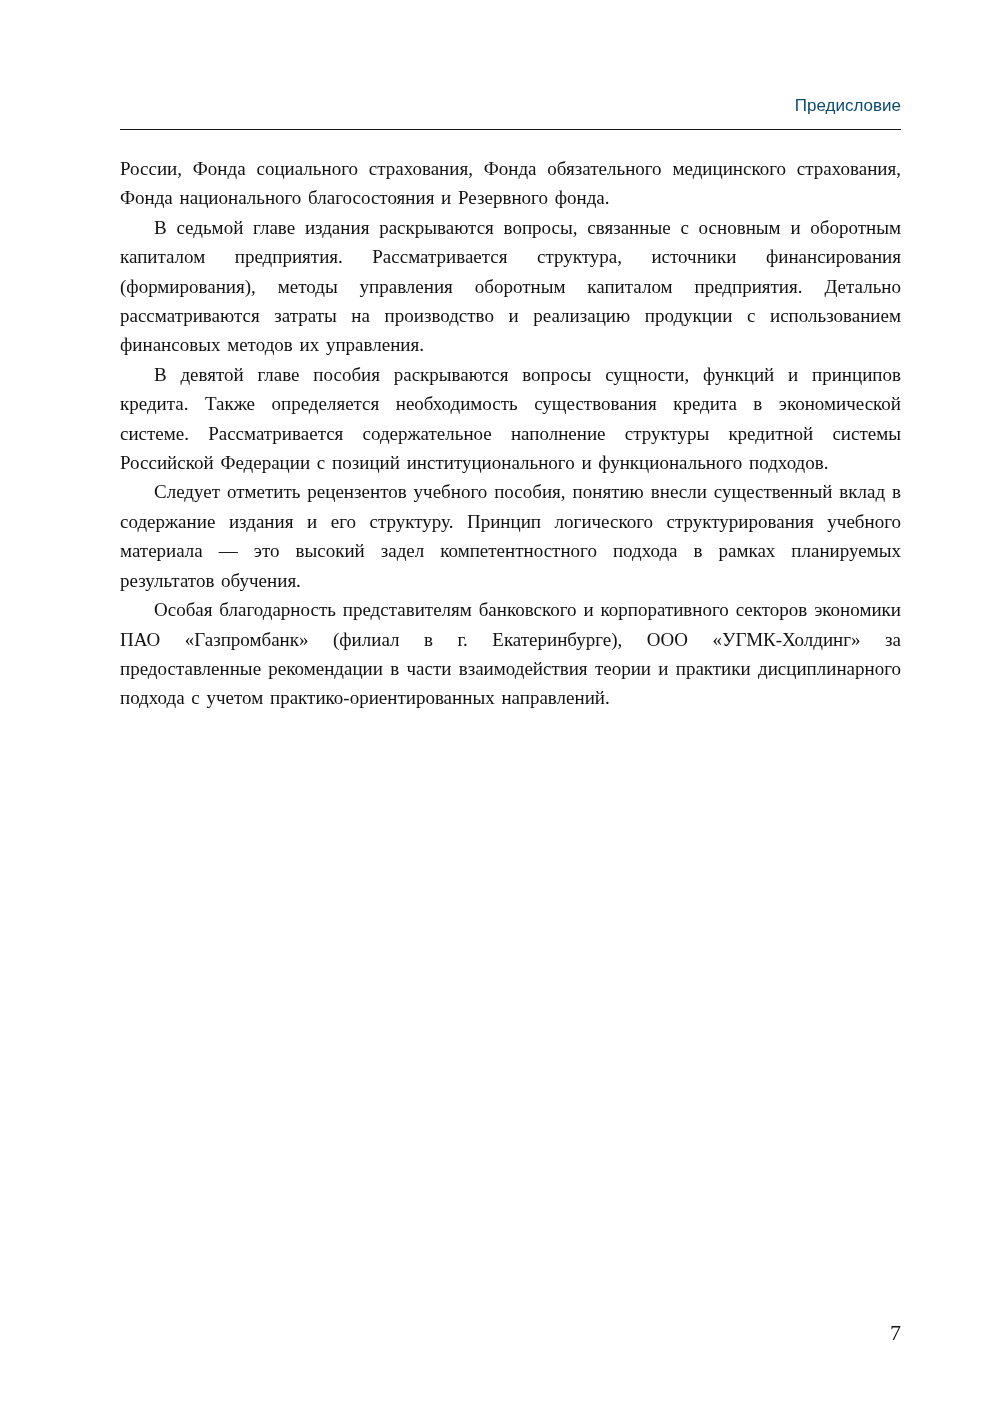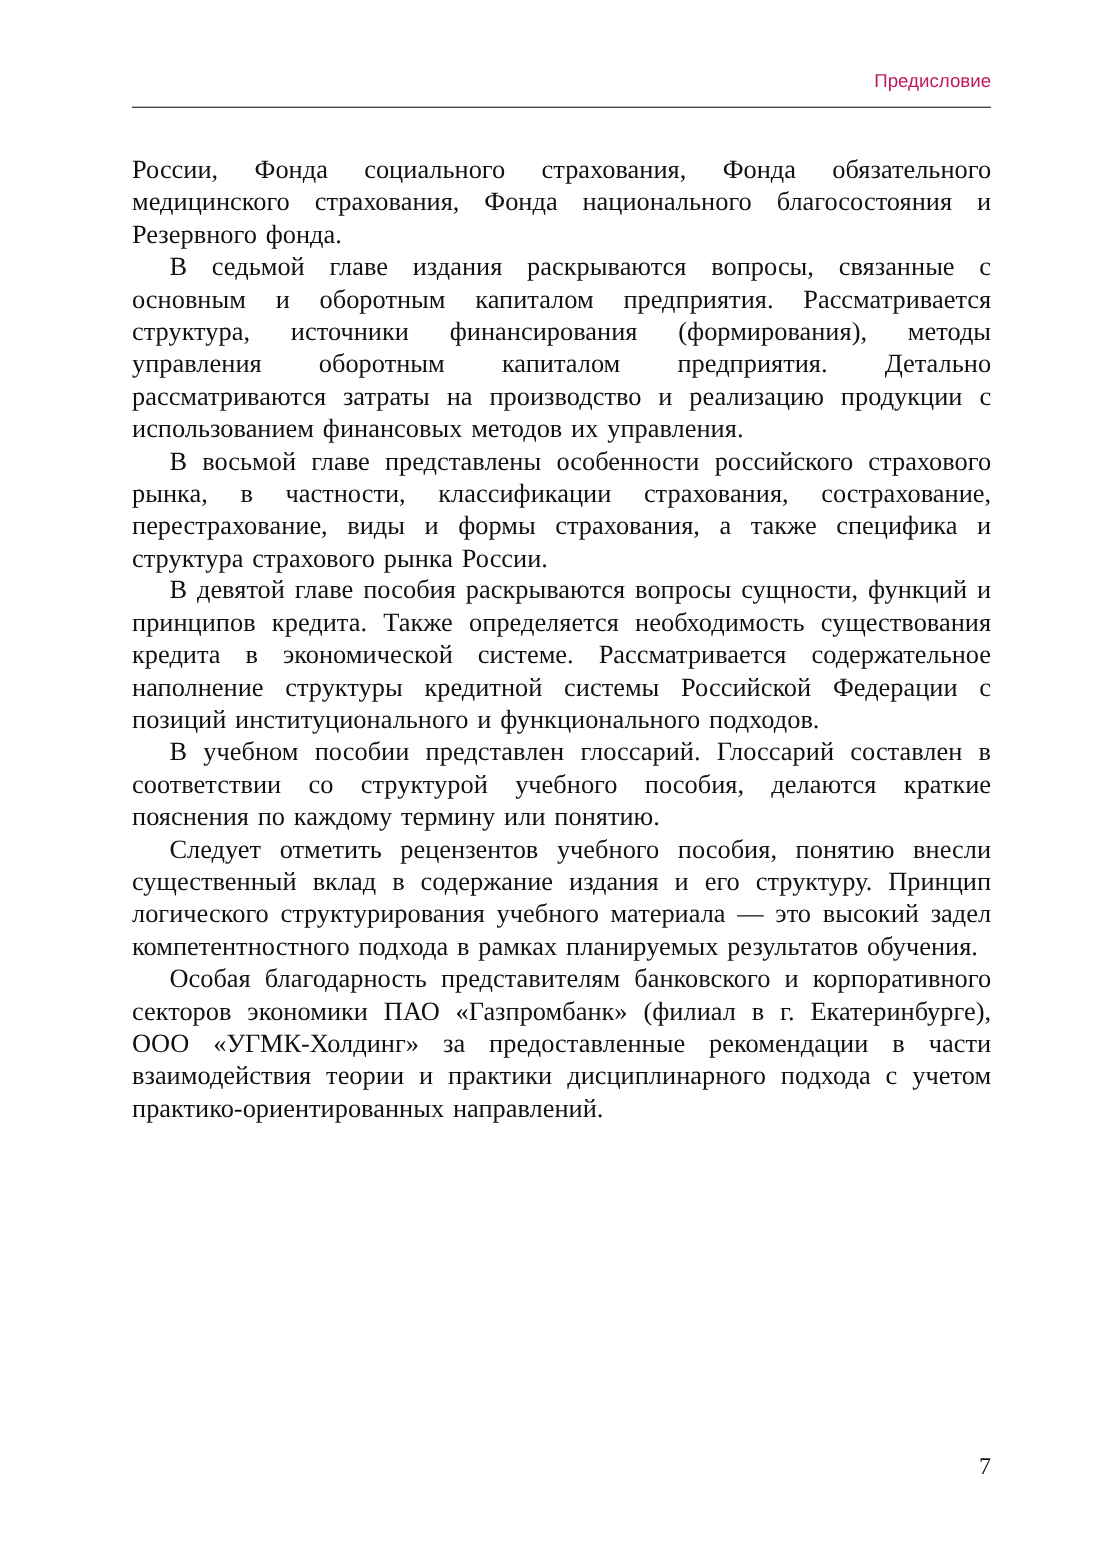--- a/index.html
+++ b/index.html
@@ -18,28 +18,29 @@
   .content {
     position: absolute;
     left: 120px;
     right: 103px;
     top: 64px;
   }
   .running-head {
     text-align: right;
     font-family: "Liberation Sans", sans-serif;
     font-size: 17px;
-    color: #be185d;
+    color: #0c4a6e;
     padding-bottom: 13px;
     border-bottom: 1.5px solid #1a1a1a;
+    margin-top: 32px;
   }
   .body-text {
-    margin-top: 43px;
+    margin-top: 24px;
     font-family: "Liberation Serif", serif;
-    font-size: 24px;
+    font-size: 19px;
     line-height: 29.4px;
     color: #111111;
     text-align: justify;
   }
   .body-text p {
     margin: 0;
     text-indent: 34px;
     word-spacing: 2px;
   }
   .body-text p.no-indent {
@@ -60,22 +61,20 @@
 </head>
 <body>
 
 <div class="page">
   <div class="content">
     <div class="running-head">Предисловие</div>
 
     <div class="body-text">
       <p class="no-indent">России, Фонда социального страхования, Фонда обязательного медицинского страхования, Фонда национального благосостояния и Резервного фонда.</p>
       <p>В седьмой главе издания раскрываются вопросы, связанные с основным и оборотным капиталом предприятия. Рассматривается структура, источники финансирования (формирования), методы управления оборотным капиталом предприятия. Детально рассматриваются затраты на производство и реализацию продукции с использованием финансовых методов их управления.</p>
-      <p>В восьмой главе представлены особенности российского страхового рынка, в частности, классификации страхования, сострахование, перестрахование, виды и формы страхования, а также специфика и структура страхового рынка России.</p>
       <p>В девятой главе пособия раскрываются вопросы сущности, функций и принципов кредита. Также определяется необходимость существования кредита в экономической системе. Рассматривается содержательное наполнение структуры кредитной системы Российской Федерации с позиций институционального и функционального подходов.</p>
-      <p>В учебном пособии представлен глоссарий. Глоссарий составлен в соответствии со структурой учебного пособия, делаются краткие пояснения по каждому термину или понятию.</p>
       <p>Следует отметить рецензентов учебного пособия, понятию внесли существенный вклад в содержание издания и его структуру. Принцип логического структурирования учебного материала — это высокий задел компетентностного подхода в рамках планируемых результатов обучения.</p>
       <p>Особая благодарность представителям банковского и корпоративного секторов экономики ПАО «Газпромбанк» (филиал в г. Екатеринбурге), ООО «УГМК-Холдинг» за предоставленные рекомендации в части взаимодействия теории и практики дисциплинарного подхода с учетом практико-ориентированных направлений.</p>
     </div>
   </div>
 
   <div class="page-number">7</div>
 </div>
 
 </body></html>

